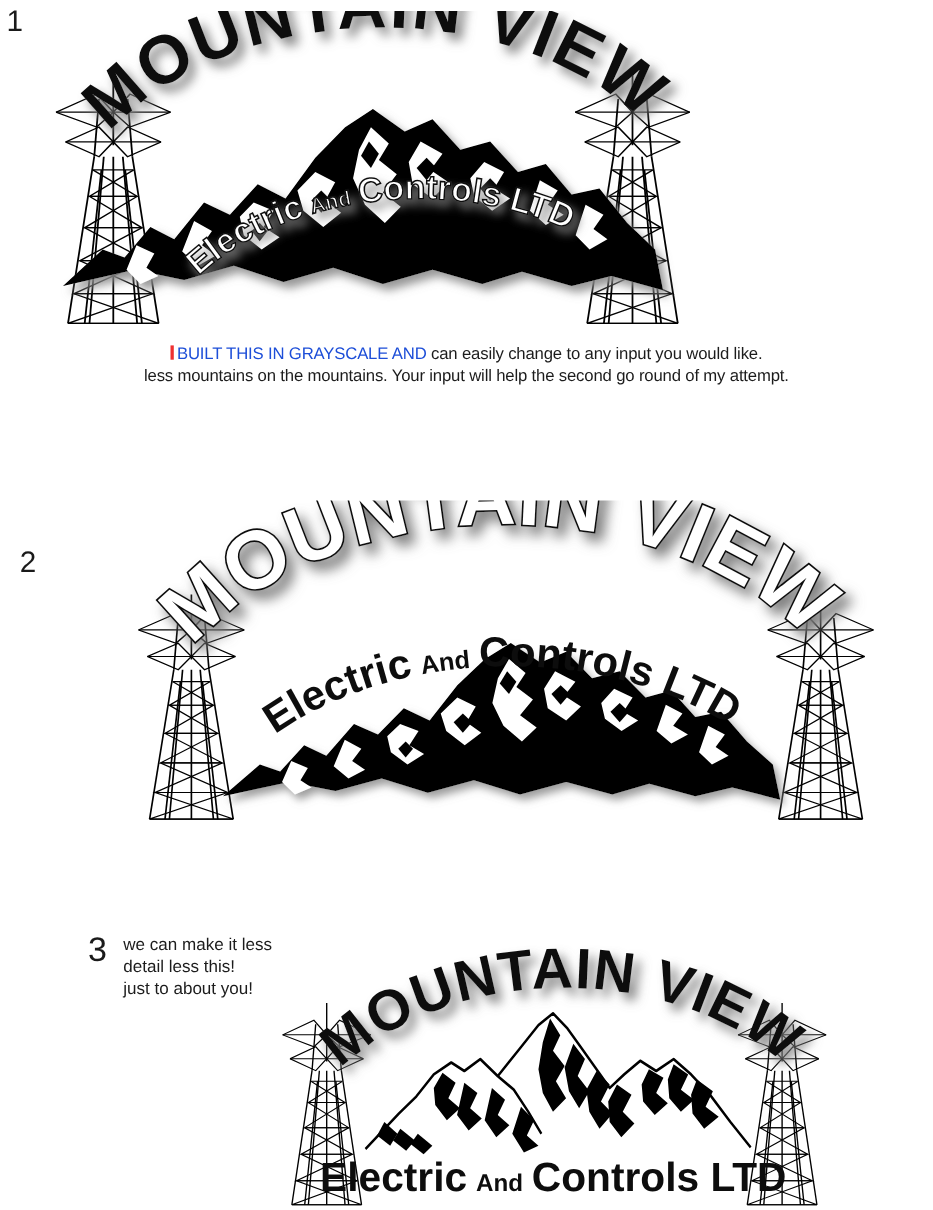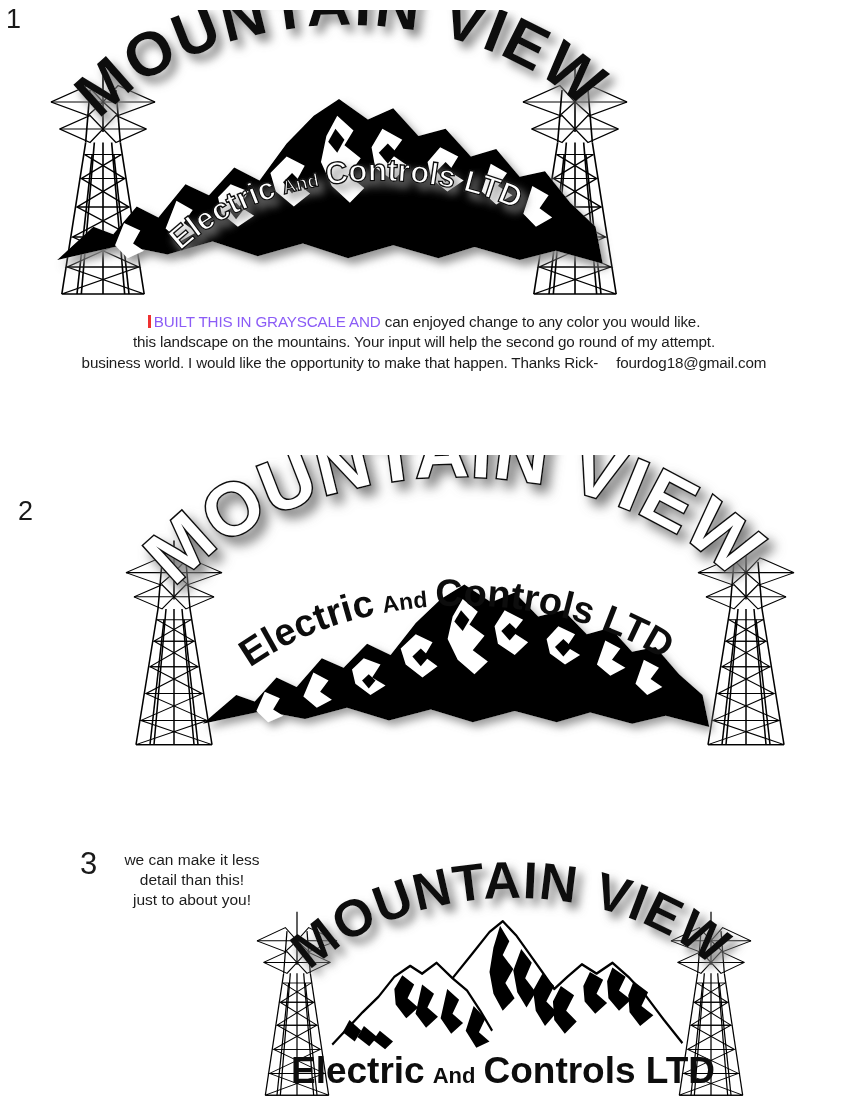--- a/index.html
+++ b/index.html
@@ -40,38 +40,38 @@
     width: 768px;
     text-align: center;
     font-family: "Liberation Sans", sans-serif;
     font-size: 15.2px;
     line-height: 20.4px;
     color: #1c1c1c;
     letter-spacing: -0.15px;
   }
   .note-line { white-space: normal; }
   .note-red {
-    color: #8b5cf6;
+    color: #1d4ed8;
   }
   .red-bar {
     display: inline-block;
     width: 3px;
     height: 13px;
     background: #ef3131;
     vertical-align: -1px;
     margin-right: 3px;
   }
 
   
   .ann3 {
     position: absolute;
     left: 112px;
     top: 850px;
     width: 160px;
-    text-align: center;
+    text-align: left;
     font-family: "Liberation Sans", sans-serif;
     font-size: 15.5px;
     line-height: 20px;
     color: #1c1c1c;
   }
 
   
   text { font-family: "Liberation Sans", sans-serif; }
 </style>
 </head>
@@ -205,27 +205,23 @@
           <tspan>Electric</tspan><tspan dx="7" font-size="19">And</tspan><tspan dx="7">Controls LTD</tspan>
         </textPath>
       </text>
     </g>
   </svg>
 </div>
 
 <div class="note-block">
   <div class="note-line">
     <span class="red-bar"></span><span class="note-red">BUILT THIS IN GRAYSCALE AND</span>
-    <span>can enjoyed change to any color you would like.</span>
+    <span>can easily change to any input you would like.</span>
   </div>
-  <div class="note-line">this landscape on the mountains. Your input will help the second go round of my attempt.</div>
-  <div class="note-line">
-    <span>business world.  I would like the opportunity to make that happen. Thanks Rick-</span>
-    <span style="display:inline-block;width:14px;"></span><span>fourdog18@gmail.com</span>
-  </div>
+  <div class="note-line">less mountains on the mountains. Your input will help the second go round of my attempt.</div>
 </div>
 
 <div class="numeral abs" style="left:18px; top:498px;">2</div>
 
 <div class="logo-block" style="left:100px; top:455px; width:720px; height:295px;">
   <svg class="logo-svg" width="720" height="295" viewBox="0 0 720 295" xmlns="http://www.w3.org/2000/svg">
     <defs>
       <filter id="sh2" x="-30%" y="-30%" width="170%" height="180%">
         <feDropShadow dx="7" dy="8" stdDeviation="6" flood-color="#777777" flood-opacity="0.95"></feDropShadow>
       </filter>
@@ -260,21 +256,21 @@
         </textPath>
       </text>
     </g>
   </svg>
 </div>
 
 <div class="numeral abs" style="left:80px; top:848px; font-size:31px;">3</div>
 
 <div class="ann3">
   <div>we can make it less</div>
-  <div>detail than this!</div>
+  <div>detail less this!</div>
   <div>just to about you!</div>
 </div>
 
 <div class="logo-block" style="left:233px; top:855px; width:540px; height:245px;">
   <svg class="logo-svg" width="540" height="245" viewBox="0 0 540 245" xmlns="http://www.w3.org/2000/svg">
     <defs>
       <filter id="sh3" x="-30%" y="-30%" width="170%" height="180%">
         <feDropShadow dx="6" dy="7" stdDeviation="5" flood-color="#7a7a7a" flood-opacity="0.95"></feDropShadow>
       </filter>
       <path id="arcTop3" d="M 86,108 A 250,175 0 0 1 470,104"></path>

